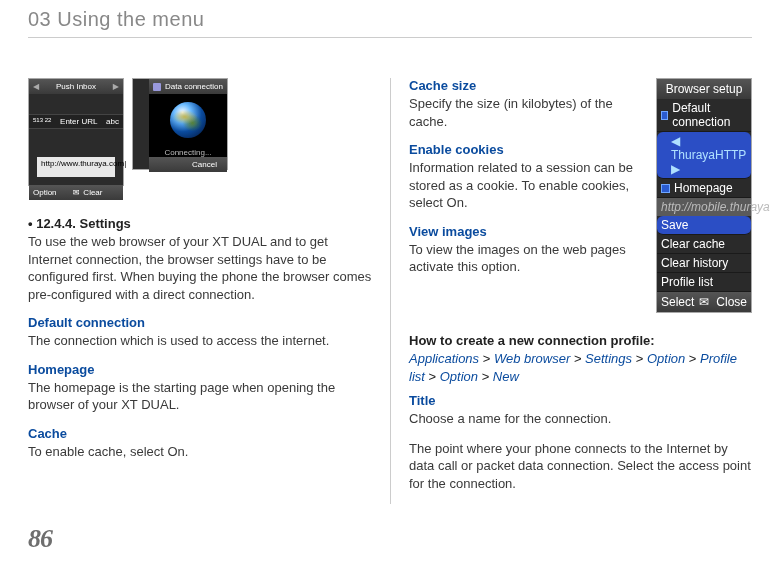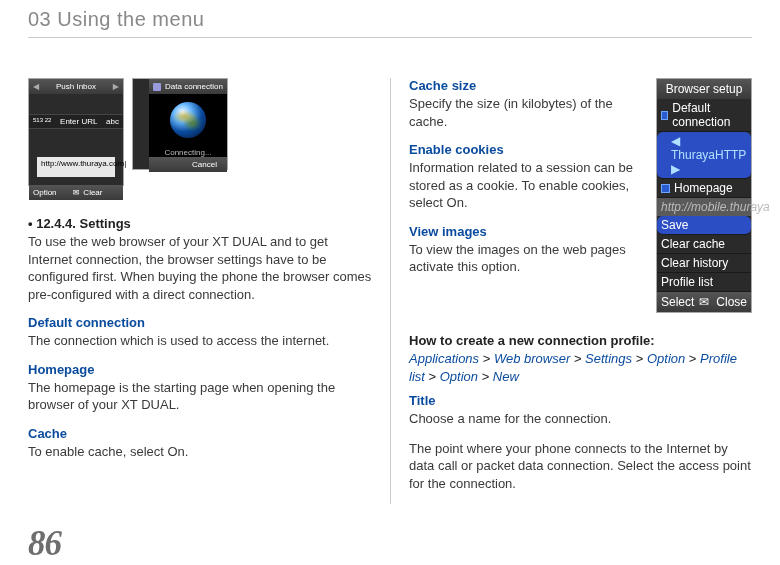--- a/index.html
+++ b/index.html
@@ -157,21 +157,21 @@
     background:#5a5a5a;color:#bbb;padding:2px 4px;font-style:italic;
   }
   .shot-small .botbar{
     display:flex;padding:3px 4px;background:linear-gradient(#555,#3a3a3a);
   }
   .shot-small .botbar .l{flex:1;text-align:left;}
   .shot-small .botbar .m{flex:0 0 auto;text-align:center;padding:0 4px;}
   .shot-small .botbar .r{flex:1;text-align:right;}
 
   .pagenum{
-    font-size:35px;
+    font-size:26px;
     font-style:italic;
     font-weight:bold;
     color:#6e6e6e;
     margin-top:20px;
     font-family: Georgia, "Times New Roman", serif;
     letter-spacing: -1px;
   }
 </style>
 </head>
 <body>

